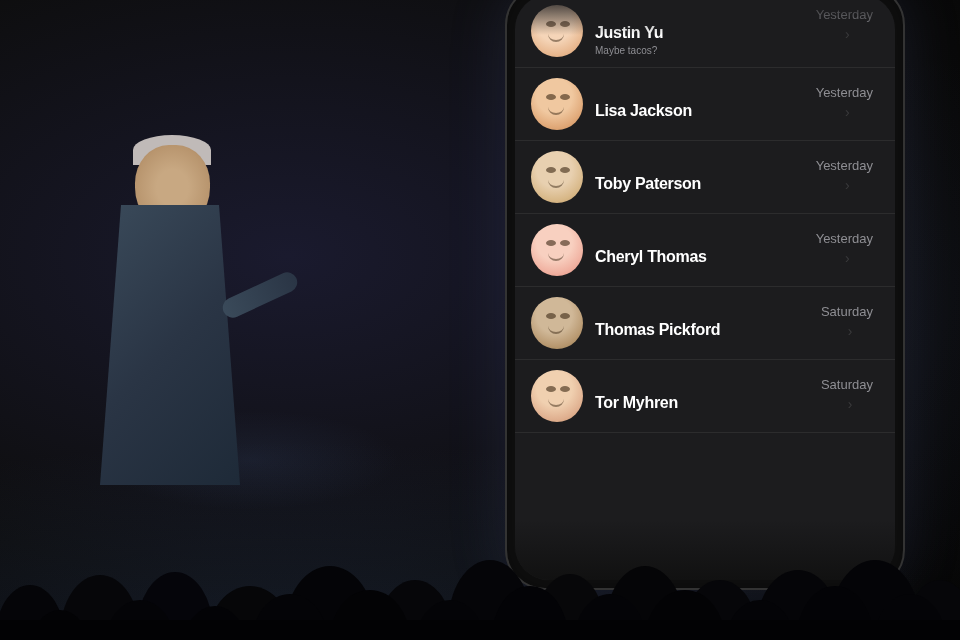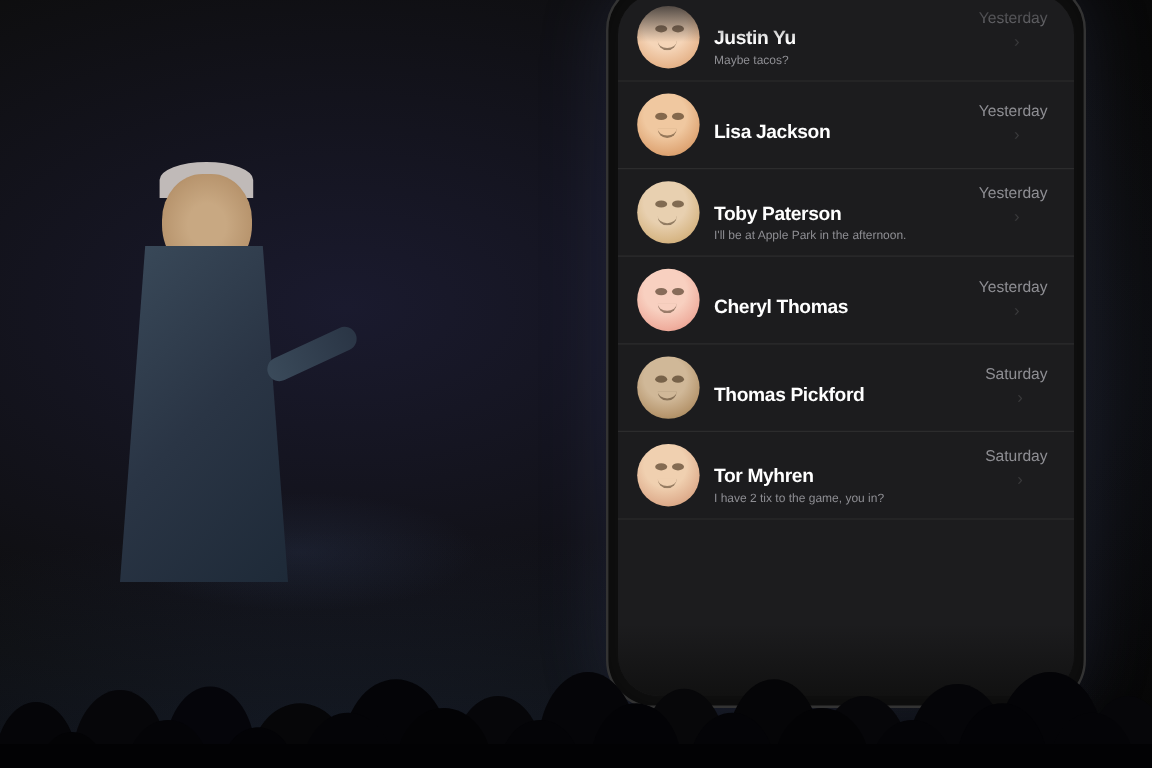--- a/index.html
+++ b/index.html
@@ -325,21 +325,20 @@
         <div class="message-item">
     <div class="avatar avatar-toby"></div>
     <div class="message-content">
       <div class="message-header">
         <span class="contact-name">Toby Paterson</span>
         <div class="time-chevron">
           <span class="message-time">Yesterday</span>
           <span class="chevron-icon">›</span>
         </div>
       </div>
-      <div class="message-preview">I'll be at Apple Park in the afternoon.</div>
     </div>
   </div>
         <div class="message-item">
     <div class="avatar avatar-cheryl"></div>
     <div class="message-content">
       <div class="message-header">
         <span class="contact-name">Cheryl Thomas</span>
         <div class="time-chevron">
           <span class="message-time">Yesterday</span>
           <span class="chevron-icon">›</span>
@@ -362,21 +361,20 @@
         <div class="message-item">
     <div class="avatar avatar-tor"></div>
     <div class="message-content">
       <div class="message-header">
         <span class="contact-name">Tor Myhren</span>
         <div class="time-chevron">
           <span class="message-time">Saturday</span>
           <span class="chevron-icon">›</span>
         </div>
       </div>
-      <div class="message-preview">I have 2 tix to the game, you in?</div>
     </div>
   </div>
       </div>
     <div class="phone-gradient-bottom"></div>
   </div>
 </div>
 
 <div class="audience-layer">
   <svg width="960" height="160" viewBox="0 0 960 160" xmlns="http://www.w3.org/2000/svg">
 

